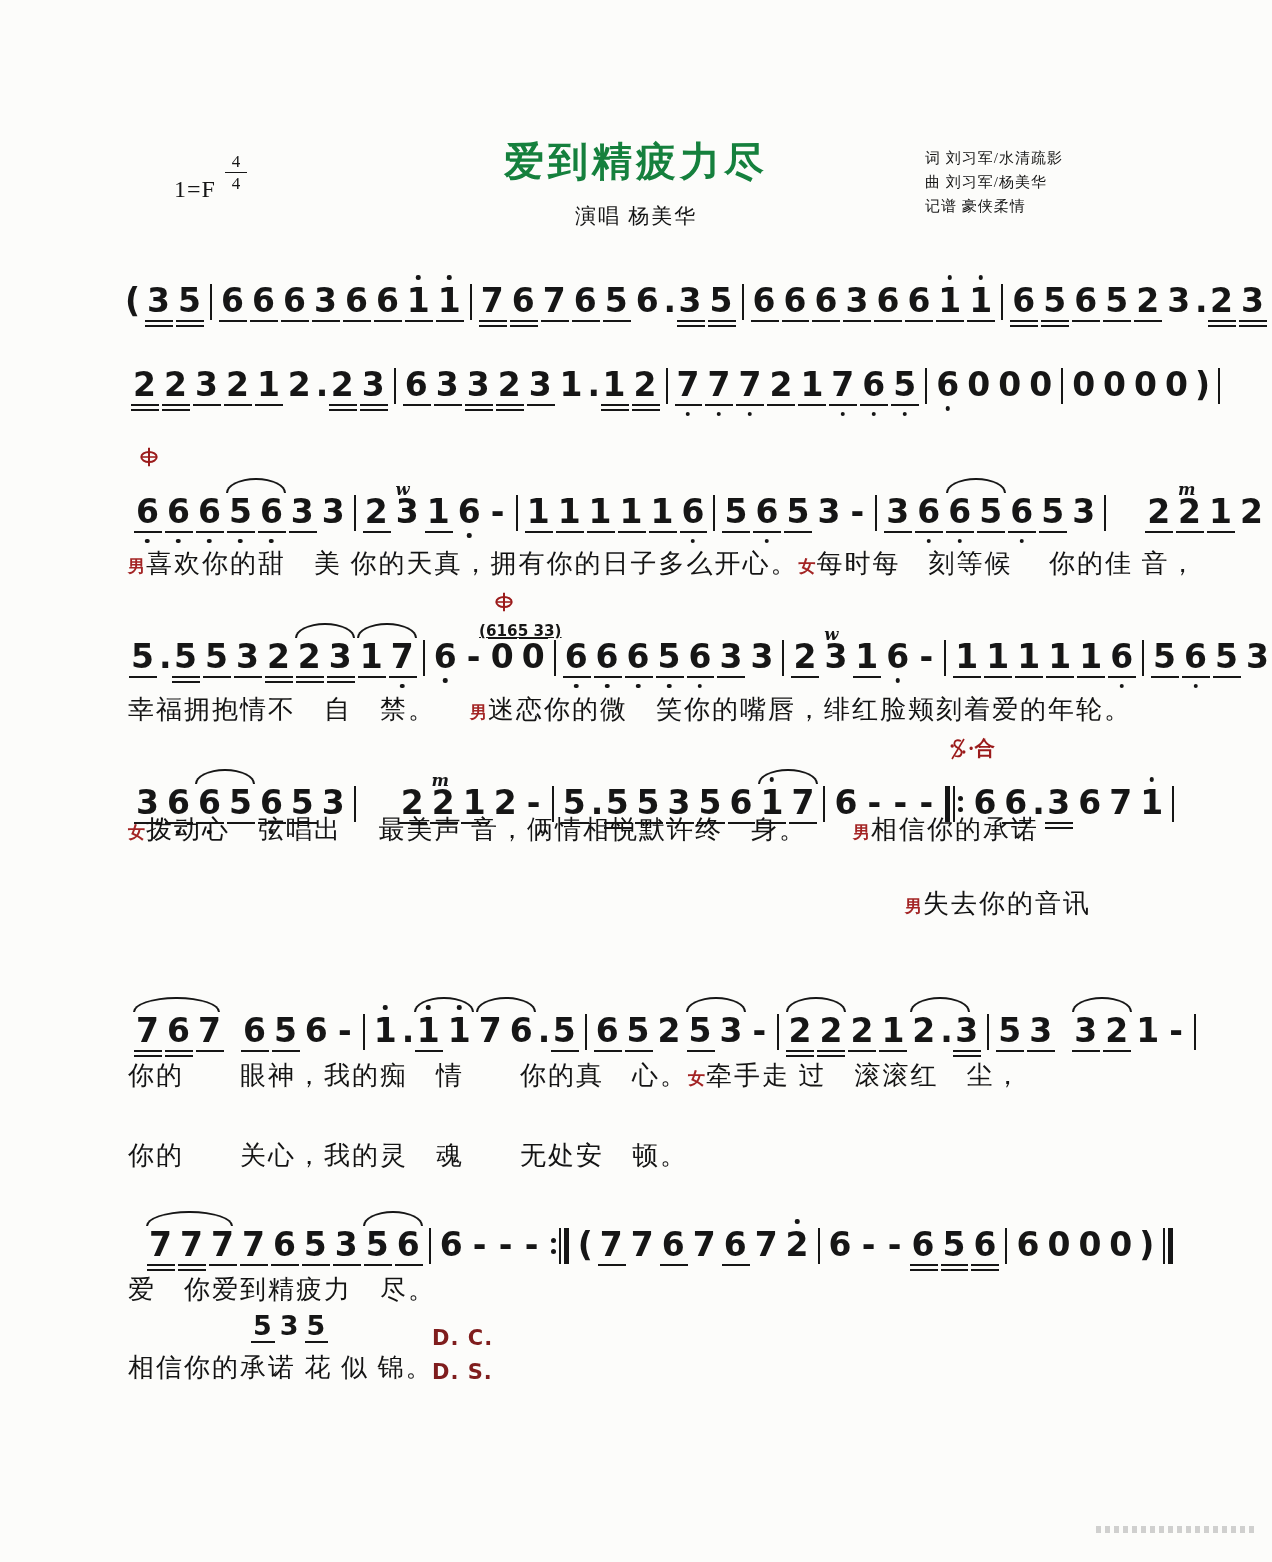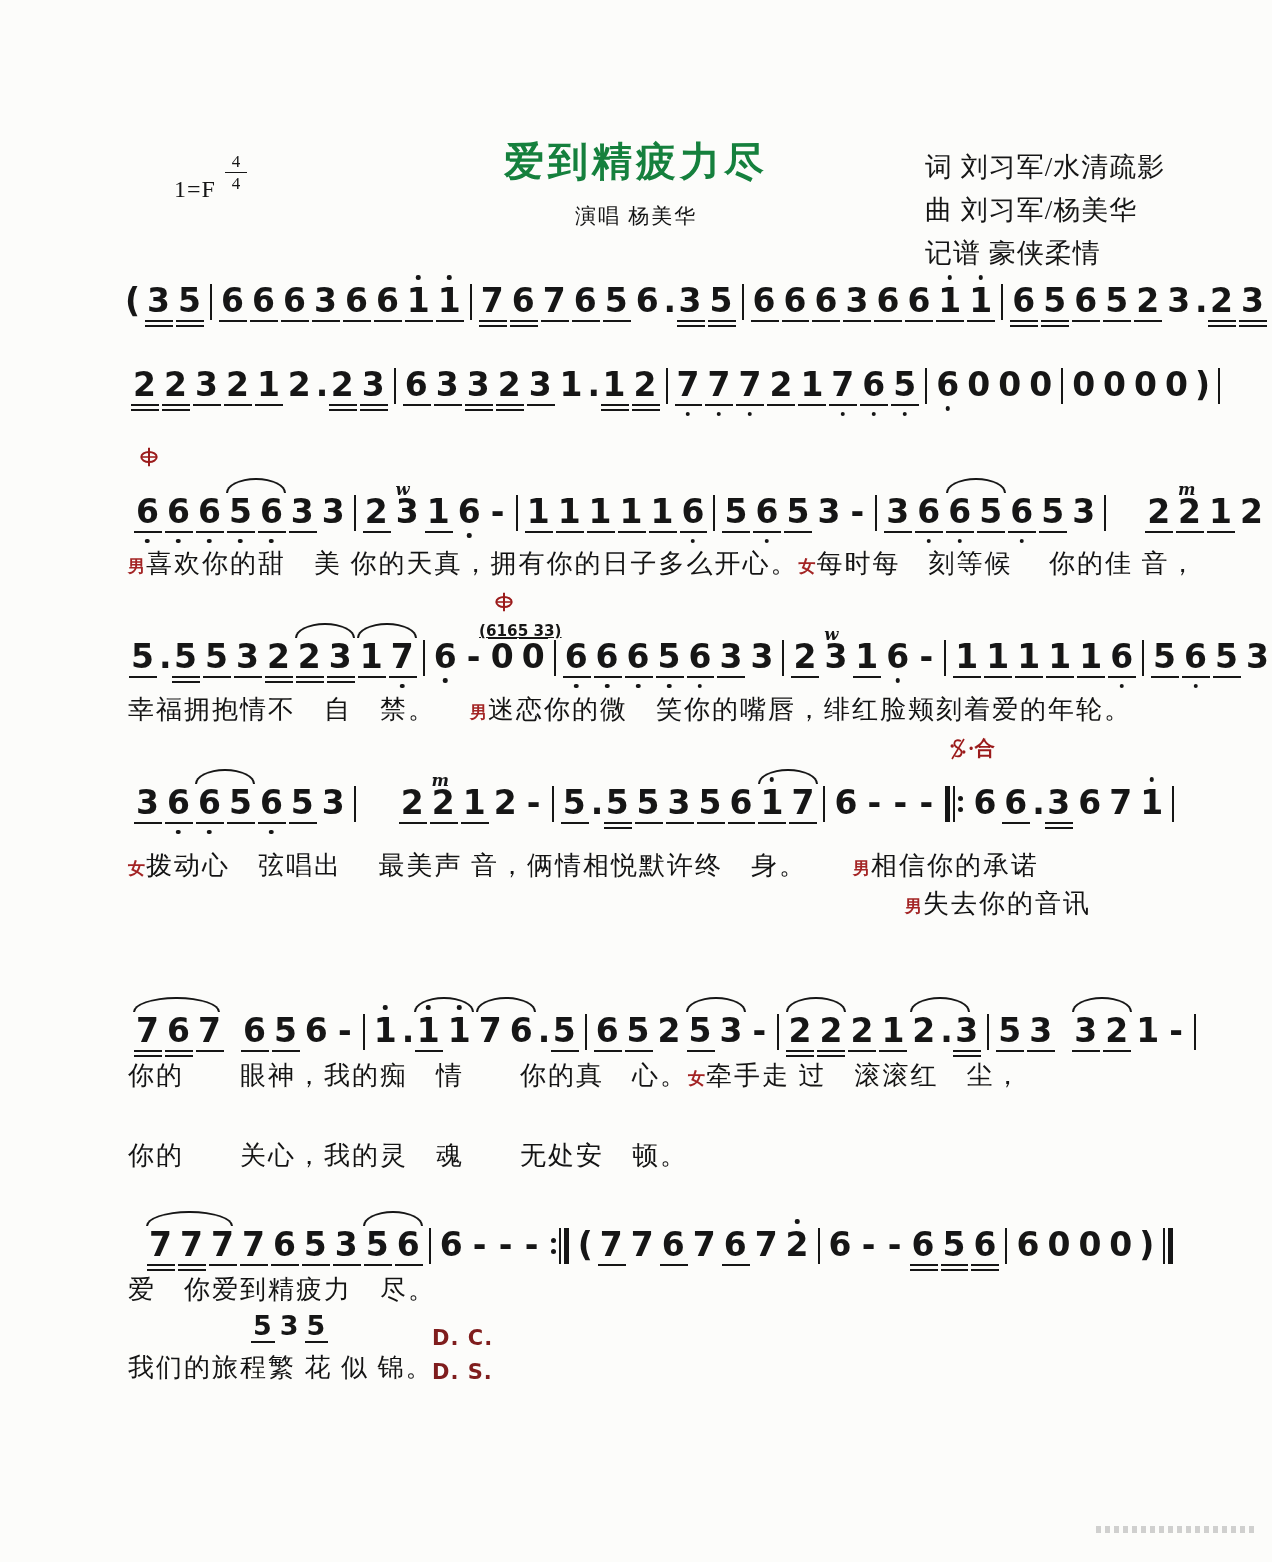--- a/index.html
+++ b/index.html
@@ -7,21 +7,21 @@
         font-family:"Liberation Serif","DejaVu Serif",serif;color:#161616;overflow:hidden;}
   
   .keysig{position:absolute;left:174px;top:176px;font-size:24px;letter-spacing:1px;}
   .meter{position:absolute;left:225px;top:153px;width:22px;text-align:center;font-size:17px;line-height:1;}
   .meter .mt{display:block;padding-bottom:2px;}
   .meter .mb{display:block;border-top:1px solid #161616;padding-top:2px;}
   .title{position:absolute;left:0;top:134px;width:100%;text-align:center;
          font-family:"DejaVu Sans","Liberation Sans",sans-serif;font-weight:bold;
          font-size:40px;letter-spacing:4px;color:#15803d;}
   .singer{position:absolute;left:0;top:202px;width:100%;text-align:center;font-size:21px;letter-spacing:2px;}
-  .credits{position:absolute;left:925px;top:146px;font-size:27px;line-height:1.6;letter-spacing:1px;font-family:Liberation Serif, serif;}
+  .credits{position:absolute;left:925px;top:146px;font-size:15px;line-height:1.6;letter-spacing:1px;font-family:Liberation Serif, serif;}
   
   .mrow{position:absolute;display:flex;align-items:baseline;gap:6px;
         font-family:"DejaVu Sans","Liberation Sans",sans-serif;font-weight:bold;color:#161616;line-height:1;}
   .nt{position:relative;display:inline-block;text-align:center;padding:0 1px;}
   .txt{display:inline-block;}
   .dot-tok{width:10px;margin:0 -2px;}
   .dash{width:20px;text-align:center;}
   .ul{position:absolute;left:-1px;right:-2px;height:2px;background:#161616;}
   .u1{bottom:-0.14em;} .u2{bottom:-0.3em;}
   .ov{position:absolute;left:-2px;right:-2px;top:-0.08em;height:2px;background:#161616;}
@@ -301,21 +301,21 @@
         </span>
         <span class="nt"><span>6</span></span>
         <span class="nt"><span>6</span><span class="ul u1"></span></span>
         <span class="txt dot-tok">.</span>
         <span class="nt"><span>3</span><span class="ul u1"></span><span class="ul u2"></span></span>
         <span class="nt"><span>6</span></span>
         <span class="nt"><span>7</span></span>
         <span class="nt"><span>1</span><span class="od odA"></span></span>
         <span class="bar"></span>
       </div>
-      <div class="lrow" style="left: 128px; top: 848px; align-items: flex-end;"><span><span class="tag">女</span><span class="lyr">拨动心　弦唱出　 最美声 音，俩情相悦默许终　身。</span></span><span style="margin-left: 46px;"><span class="tag">男</span><span class="lyr">相信你的承诺</span></span></div>
+      <div class="lrow" style="left: 128px; top: 812px; align-items: flex-end;"><span><span class="tag">女</span><span class="lyr">拨动心　弦唱出　 最美声 音，俩情相悦默许终　身。</span></span><span style="margin-left: 46px;"><span class="tag">男</span><span class="lyr">相信你的承诺</span></span></div>
       <div class="lrow" style="left: 905px; top: 886px;"><span><span class="tag">男</span><span class="lyr">失去你的音讯</span></span></div>
       <div class="mrow" style="left: 135px; top: 1014px; font-size: 33px;">
         <span class="nt"><span>7</span><span class="ul u1"></span><span class="ul u2"></span><span class="arc3"></span></span>
         <span class="nt"><span>6</span><span class="ul u1"></span><span class="ul u2"></span></span>
         <span class="nt"><span>7</span><span class="ul u1"></span></span>
         <span style="display: inline-block; width: 8px;"></span>
         <span class="nt"><span>6</span><span class="ul u1"></span></span>
         <span class="nt"><span>5</span><span class="ul u1"></span></span>
         <span class="nt"><span>6</span></span>
         <span class="txt dash">-</span>
@@ -403,19 +403,19 @@
           <span class="thin"></span>
           <span class="thick"></span>
         </span>
       </div>
       <div class="lrow" style="left: 128px; top: 1272px;"><span><span class="lyr">爱　你爱到精疲力　尽。</span></span></div>
       <div class="mrow" style="left: 252px; top: 1312px; font-size: 27px;">
         <span class="nt"><span>5</span><span class="ul u1"></span></span>
         <span class="nt"><span>3</span></span>
         <span class="nt"><span>5</span><span class="ul u1"></span></span>
       </div>
-      <div class="lrow" style="left: 128px; top: 1350px;"><span><span class="lyr">我们的旅程繁 花 似 锦。</span></span></div>
+      <div class="lrow" style="left: 128px; top: 1350px;"><span><span class="lyr">相信你的承诺 花 似 锦。</span></span></div>
     </div>
 
   <div class="dcds" style="left:432px;top:1322px;">D. C.</div>
   <div class="dcds" style="left:432px;top:1356px;">D. S.</div>
   <div class="wm"></div>
 </div>
 
 </body></html>

